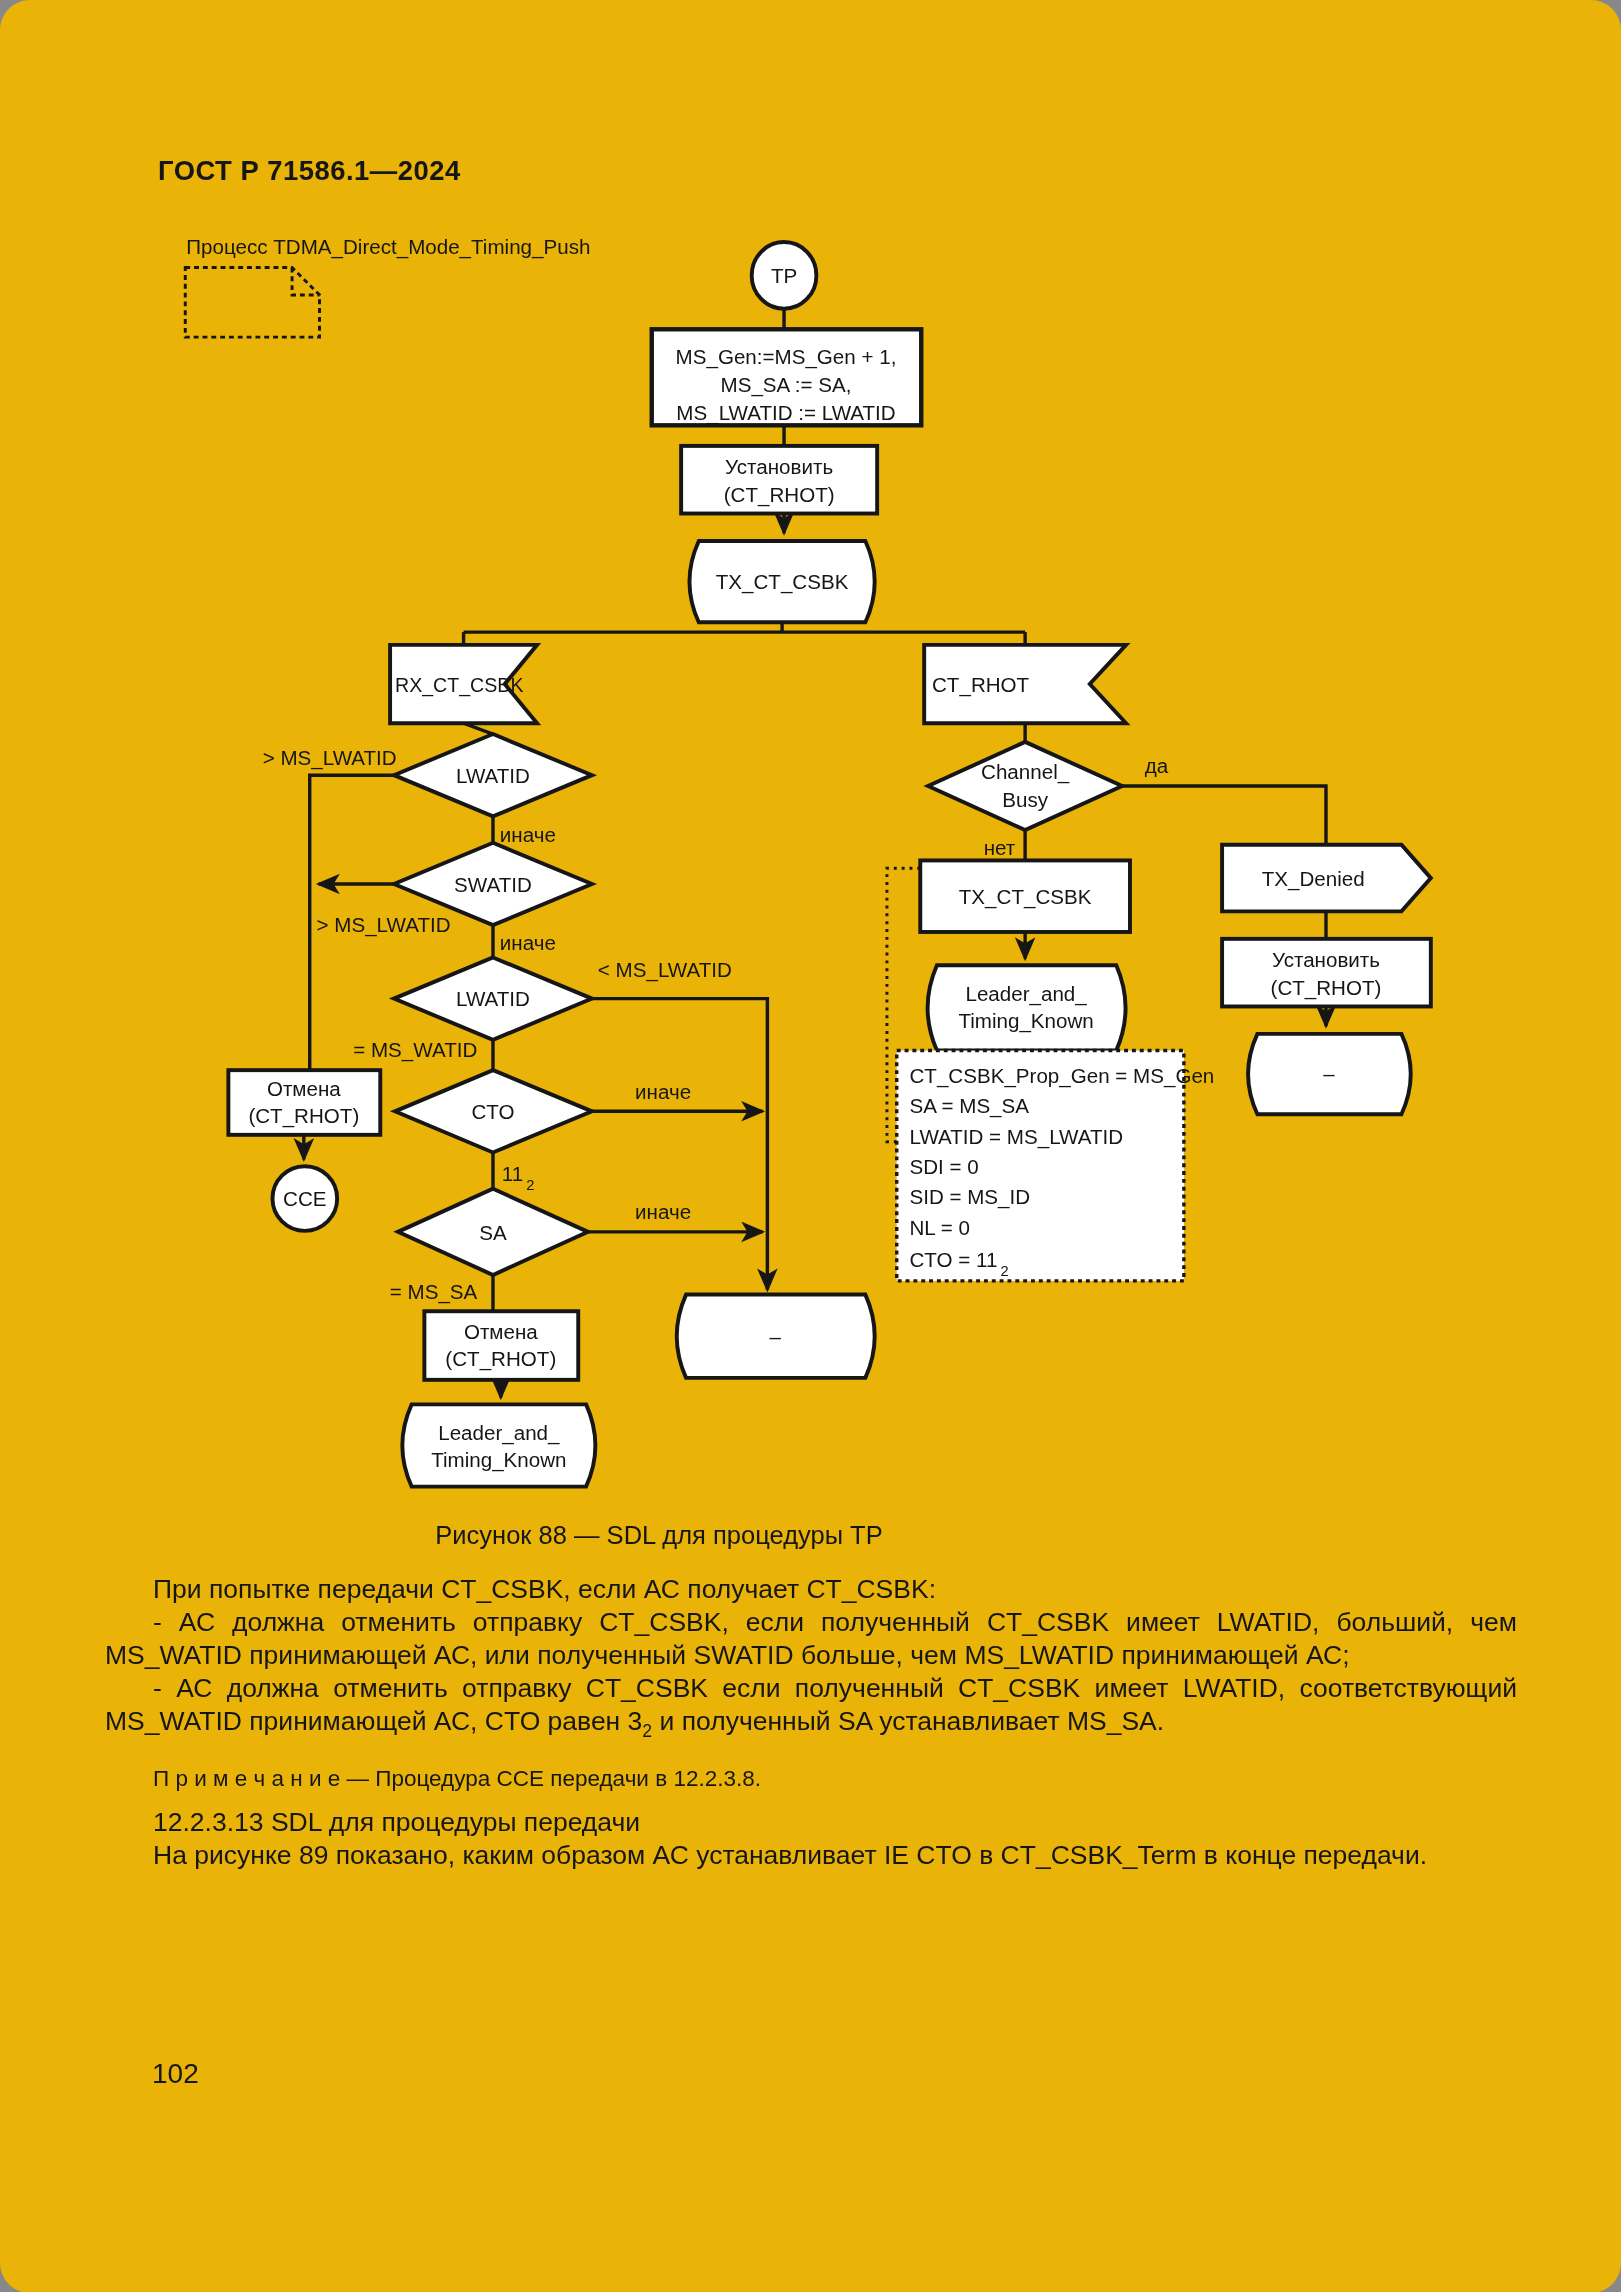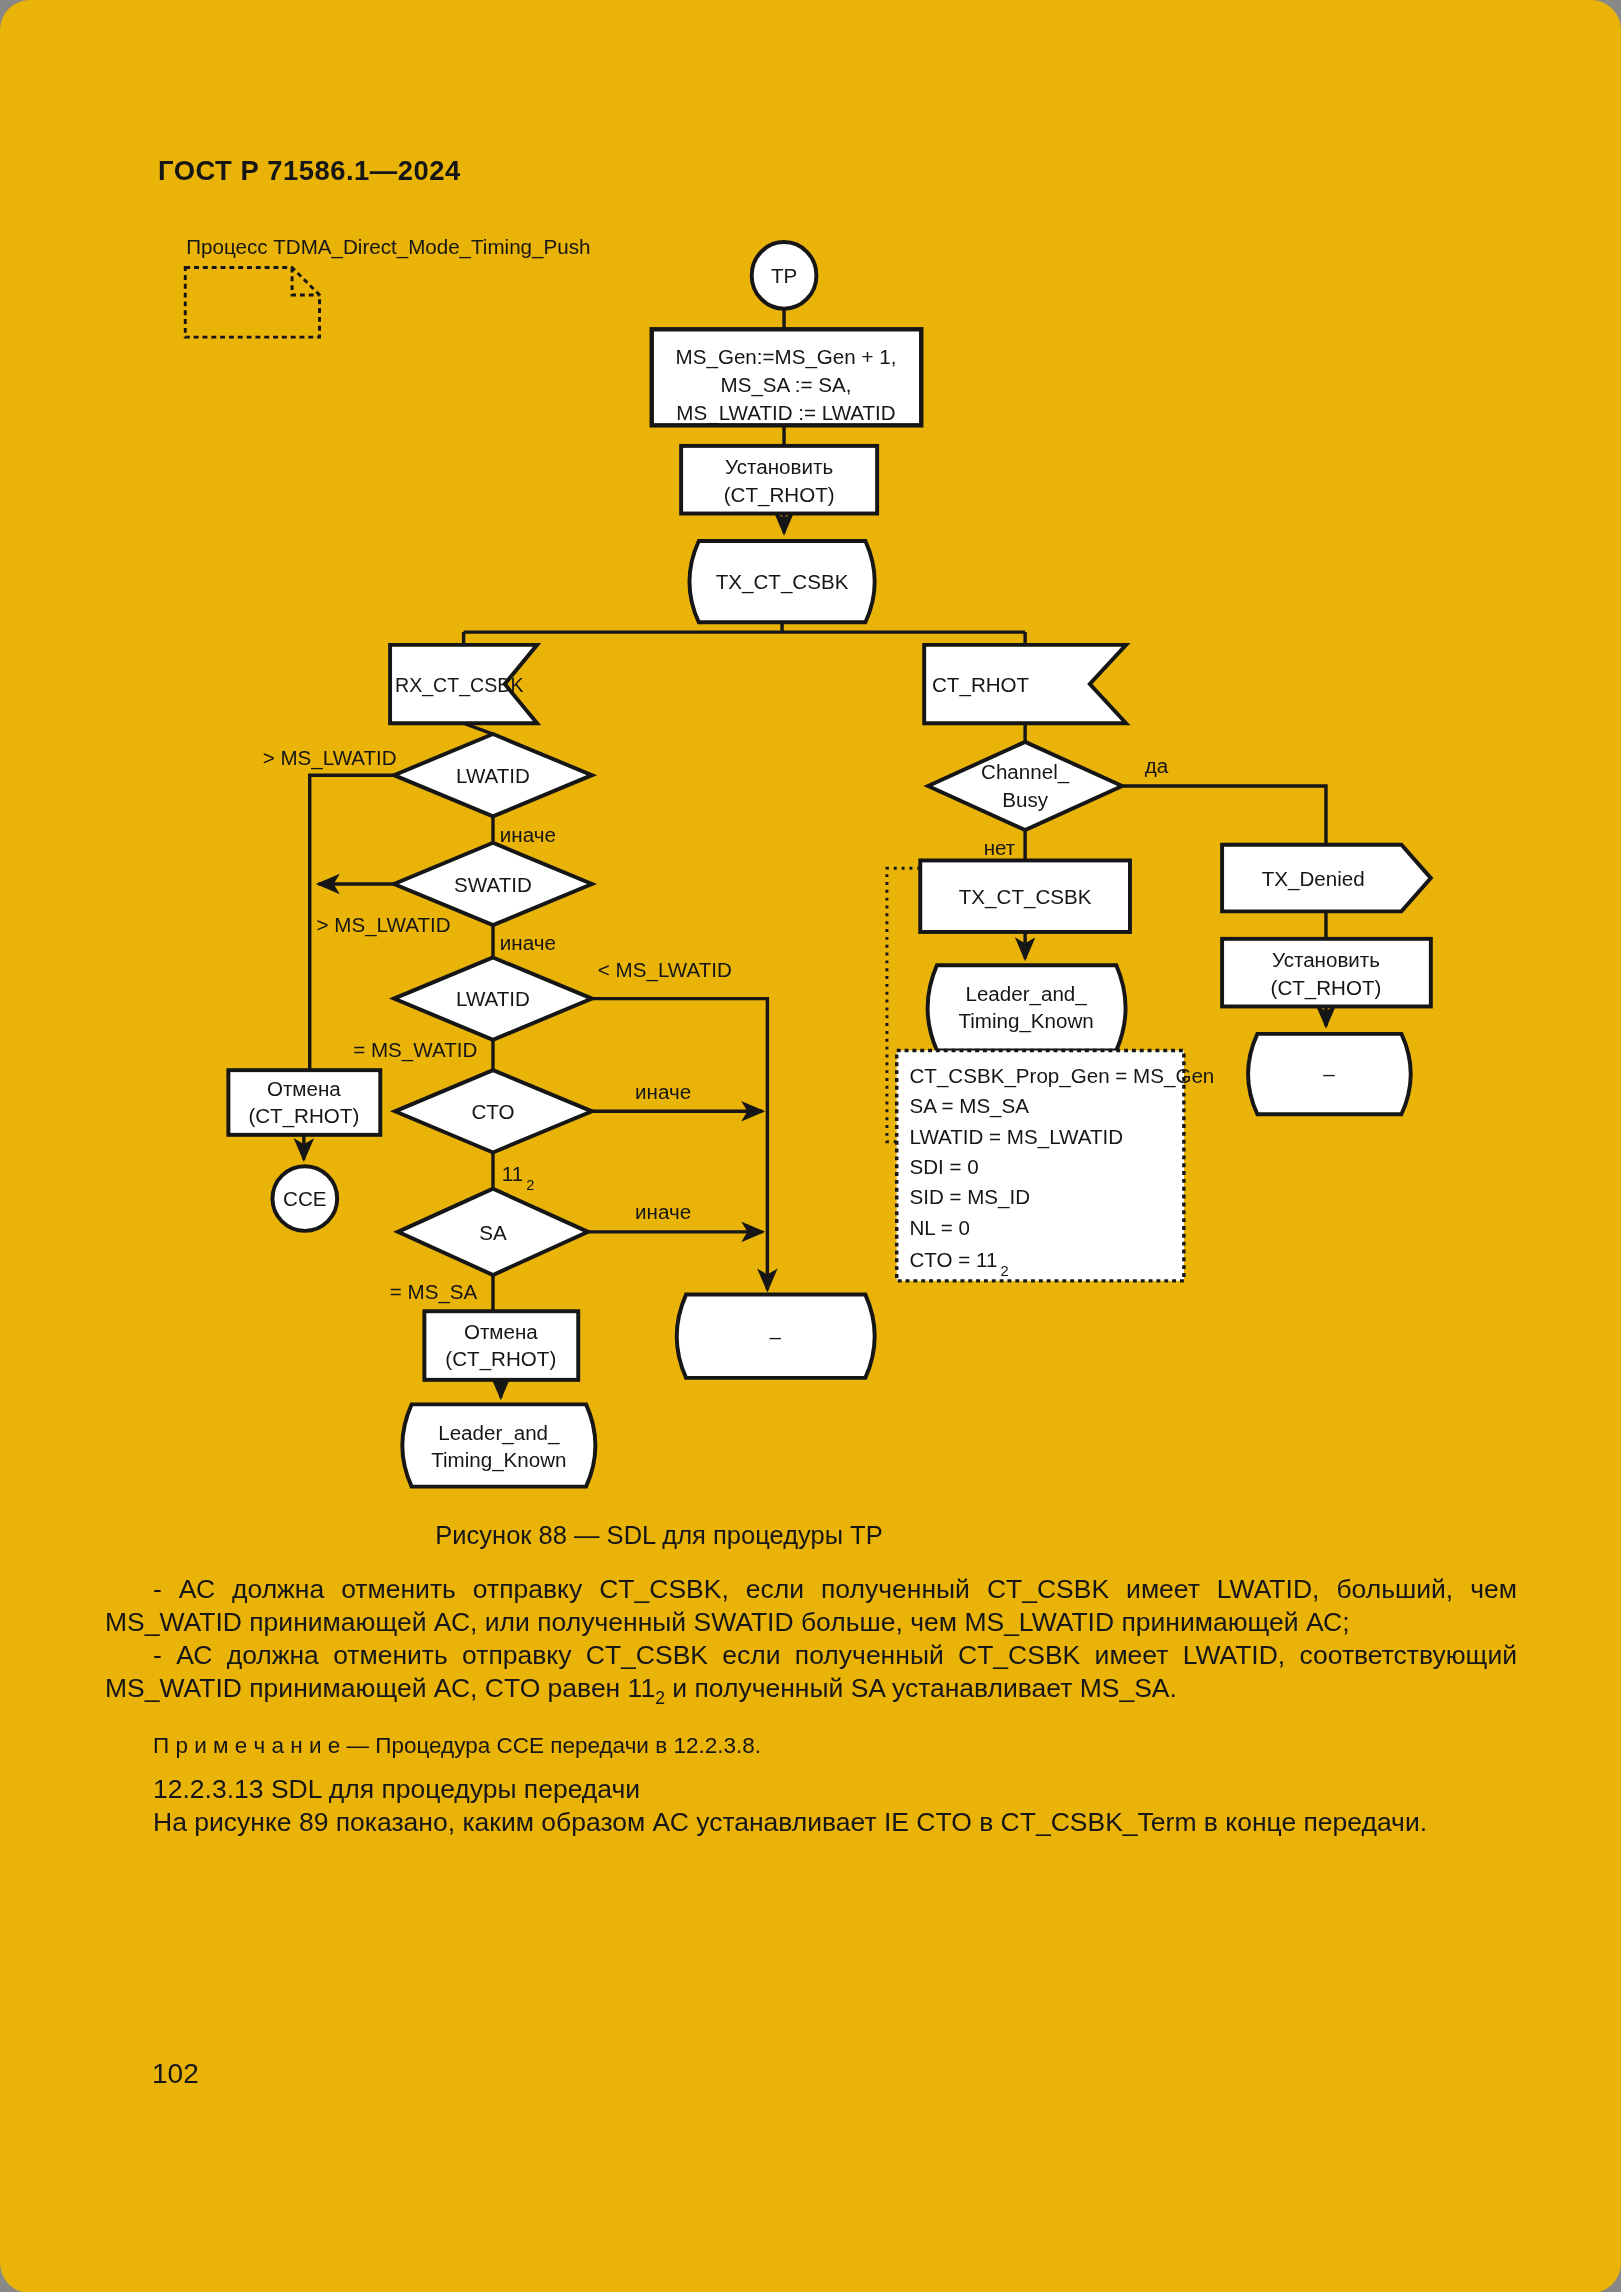--- a/index.html
+++ b/index.html
@@ -229,22 +229,23 @@
       <text x="928" y="1229" font-size="21">SID = MS_ID</text>
       <text x="928" y="1260" font-size="21">NL = 0</text>
       <text x="928" y="1293" font-size="21">CTO = 11</text>
       <text x="1021" y="1302" font-size="15">2</text>
     </g>
   </svg>
 
   <div class="figure-caption">Рисунок 88 — SDL для процедуры TP</div>
 
   <div class="body-text">
+    <p>При попытке передачи CT_CSBK, если АС получает CT_CSBK:</p>
     <p>- АС должна отменить отправку CT_CSBK, если полученный CT_CSBK имеет LWATID, больший, чем MS_WATID принимающей АС, или полученный SWATID больше, чем MS_LWATID принимающей АС;</p>
-    <p><span>- АС должна отменить отправку CT_CSBK если полученный CT_CSBK имеет LWATID, соответствующий MS_WATID принимающей АС, CTO равен 11</span><span class="sub">2</span><span> и полученный SA устанавливает MS_SA.</span></p>
+    <p><span>- АС должна отменить отправку CT_CSBK если полученный CT_CSBK имеет LWATID, соответствующий MS_WATID принимающей АС, CTO равен 3</span><span class="sub">2</span><span> и полученный SA устанавливает MS_SA.</span></p>
     <p class="note"><span>П р и м е ч а н и е</span><span> — Процедура CCE передачи в 12.2.3.8.</span></p>
     <p class="subheading">12.2.3.13 SDL для процедуры передачи</p>
     <p>На рисунке 89 показано, каким образом АС устанавливает IE CTO в CT_CSBK_Term в конце передачи.</p>
   </div>
 
   <div class="page-number">102</div>
 
 </div>
 
 

